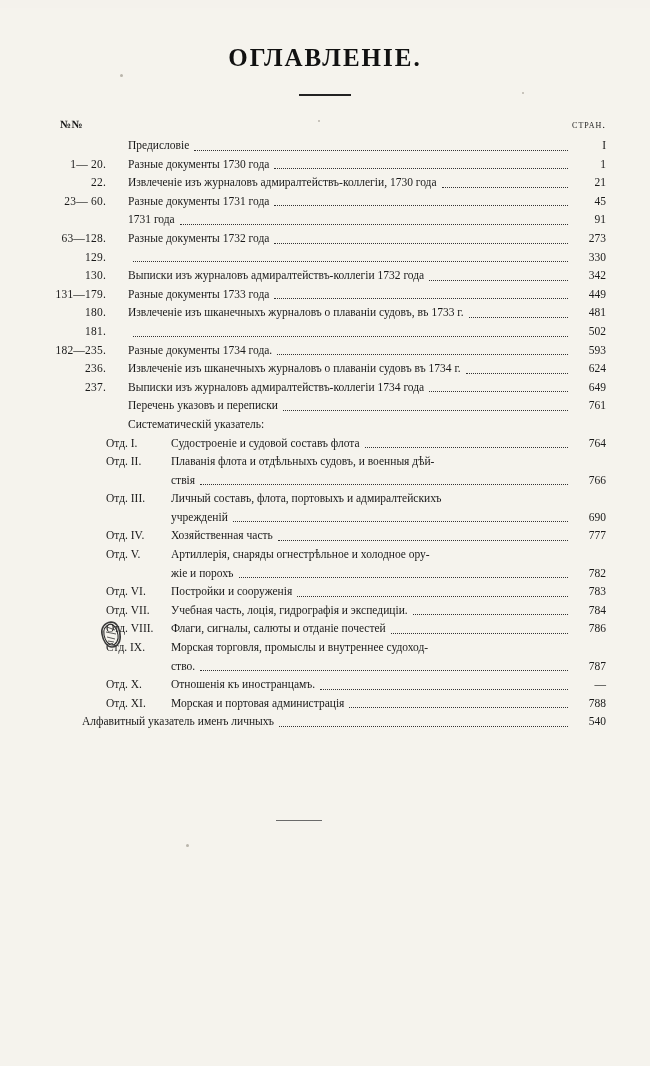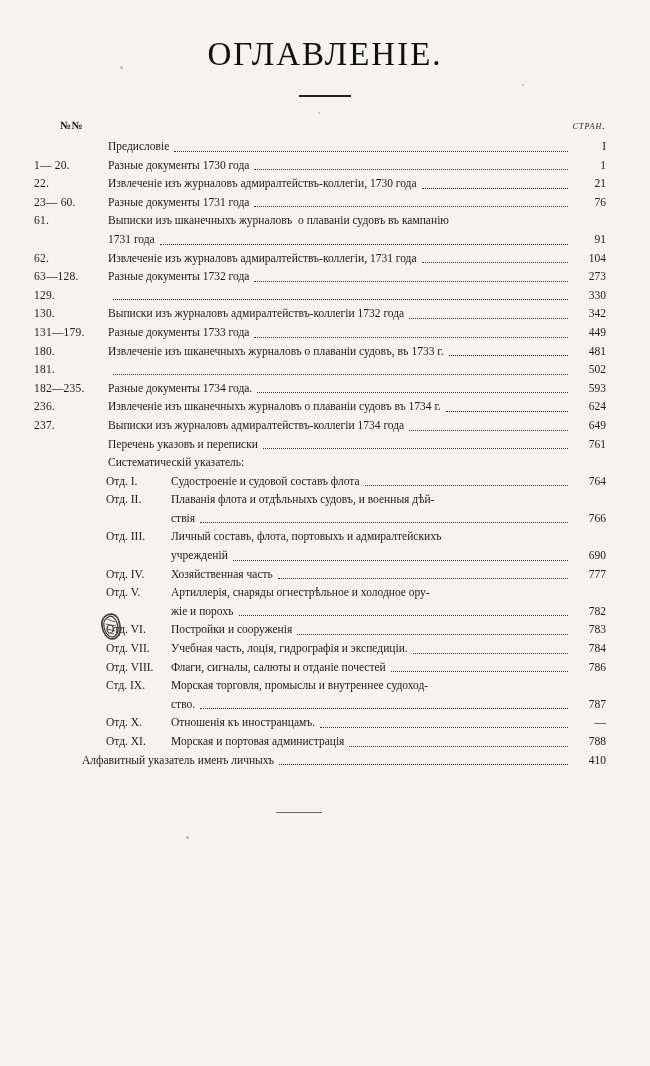--- a/index.html
+++ b/index.html
@@ -17,60 +17,61 @@
   }
   .page {
     position: relative;
     width: 650px;
     height: 1066px;
     background: #f5f3ed;
   }
   .title {
     text-align: center;
     font-family: "Liberation Serif", serif;
-    font-size: 33px;
+    font-size: 25px;
     letter-spacing: 2px;
-    font-weight: normal;
-    margin: 0;
+    font-weight: bold;
+    margin: 8px;
     padding-top: 36px;
     color: #111;
   }
   .title-rule {
     width: 52px;
     height: 2px;
     background: #222;
     margin: 22px auto 0 auto;
   }
   .headrow {
     margin-top: 22px;
     padding: 0 44px 0 60px;
     display: flex;
     justify-content: space-between;
     font-size: 11px;
     letter-spacing: .5px;
   }
   .headrow .left { font-weight: bold; }
-  .headrow .right { font-variant: small-caps; letter-spacing: 1px; font-style: italic;}
+  .headrow .right { font-variant: small-caps; letter-spacing: 1px;}
 
   .toc {
     margin-top: 6px;
     padding: 0 44px 0 34px;
     font-size: 11.5px;
     line-height: 18.6px;
   }
   .row {
     display: flex;
     align-items: flex-end;
     width: 100%;
   }
   .num {
     width: 72px;
+    text-align: right;
     flex: 0 0 72px;
     white-space: pre;
-    padding-right: 2px;
+    padding-right: 22px;
     letter-spacing: .2px;
   }
   .sect {
     width: 56px;
     flex: 0 0 56px;
     padding-right: 9px;
     white-space: pre;
   }
   .txt {
     white-space: pre;
@@ -144,41 +145,29 @@
         <div class="row">
           <span class="num">22.</span>
           <span class="txt">Извлеченіе изъ журналовъ адмиралтействъ-коллегіи, 1730 года</span>
           <span class="dots"></span>
           <span class="pg">21</span>
         </div>
         <div class="row">
           <span class="num">23— 60.</span>
           <span class="txt">Разные документы 1731 года</span>
           <span class="dots"></span>
-          <span class="pg">76</span>
-        </div>
-        <div class="row">
-          <span class="num">61.</span>
-          <span class="txt">Выписки изъ шканечныхъ журналовъ  о плаваніи судовъ въ кампанію</span>
-          <span class="nodots"></span>
-          <span class="pg"></span>
+          <span class="pg">45</span>
         </div>
         <div class="row">
           <span class="num"></span>
           <span class="txt">1731 года</span>
           <span class="dots"></span>
           <span class="pg">91</span>
         </div>
         <div class="row">
-          <span class="num">62.</span>
-          <span class="txt">Извлеченіе изъ журналовъ адмиралтействъ-коллегіи, 1731 года</span>
-          <span class="dots"></span>
-          <span class="pg">104</span>
-        </div>
-        <div class="row">
           <span class="num">63—128.</span>
           <span class="txt">Разные документы 1732 года</span>
           <span class="dots"></span>
           <span class="pg">273</span>
         </div>
         <div class="row">
           <span class="num">129.</span>
           <span class="dots"></span>
           <span class="pg">330</span>
         </div>
@@ -341,21 +330,21 @@
           <span class="txt">Морская и портовая администрація</span>
           <span class="dots"></span>
           <span class="pg">788</span>
         </div>
       </div>
     <div id="footer">
         <div class="row">
           <span style="flex: 0 0 48px;"></span>
           <span class="txt">Алфавитный указатель именъ личныхъ</span>
           <span class="dots"></span>
-          <span class="pg">410</span>
+          <span class="pg">540</span>
         </div>
       </div>
   </div>
 
   <svg class="scribble" viewBox="0 0 26 30">
     <path d="M13 2 C6 3 3 8 4 14 C5 21 9 27 14 27 C20 27 23 21 22 14 C21 7 18 2 13 2 Z" fill="none" stroke="#3a3a3a" stroke-width="1.6"></path>
     <path d="M12 4 C7 6 5 10 6 15 C7 20 10 25 14 25 C18 25 21 20 20 15 C19 9 16 4 12 4 Z" fill="none" stroke="#2c2c2c" stroke-width="1.1"></path>
     <path d="M9 7 L17 10 M8 12 L18 14 M9 17 L17 19 M10 21 L16 22" stroke="#333" stroke-width="0.8" fill="none"></path>
   </svg>
 

